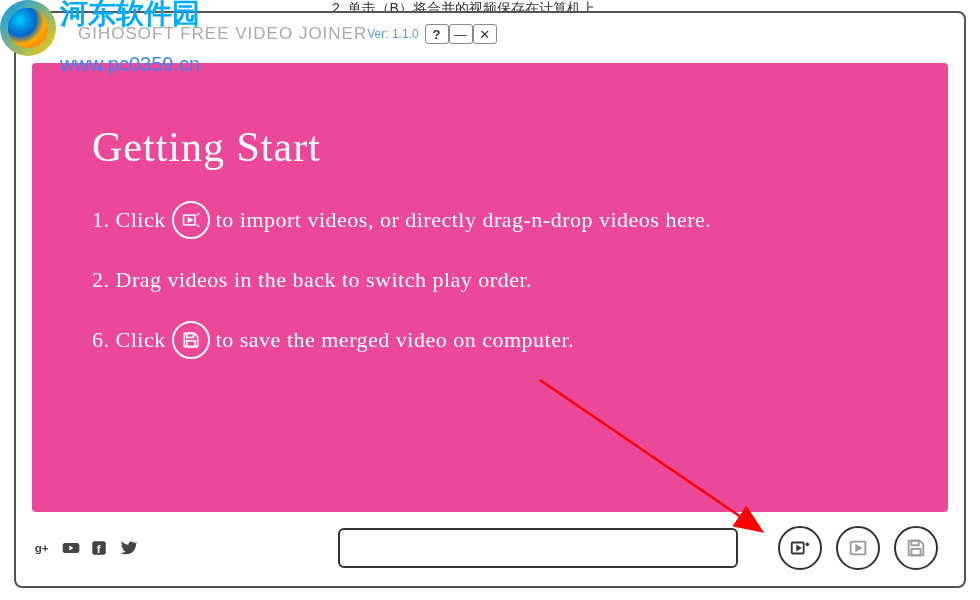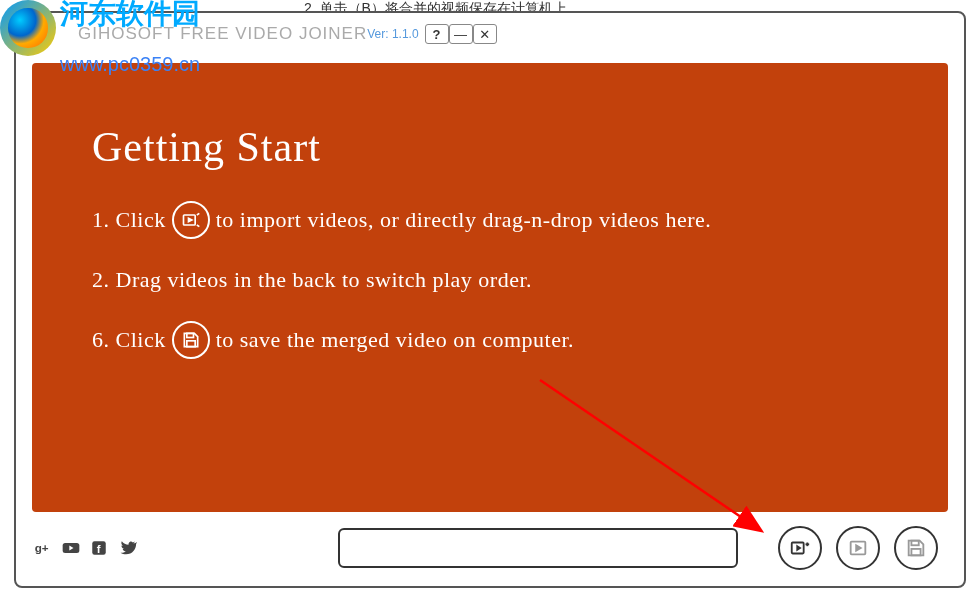--- a/index.html
+++ b/index.html
@@ -53,21 +53,21 @@
     .watermark-url {
       font-size: 20px;
       color: #3b82f6;
       font-family: Arial, sans-serif;
       line-height: 1.2;
       margin-top: 24px;
     }
     .top-hint {
       position: absolute;
       top: 0;
-      left: 304px;
+      left: 332px;
       font-size: 14px;
       color: #333;
       font-family: 'Microsoft YaHei', sans-serif;
     }
     .app-window {
       position: absolute;
       top: 11px;
       left: 14px;
       width: 952px;
       height: 577px;
@@ -109,21 +109,21 @@
       cursor: pointer;
       font-size: 13px;
       font-family: Arial, sans-serif;
       color: #333;
     }
     .win-btn.help { font-weight: bold; }
     .main-area {
       margin: 8px 16px 0 16px;
       width: 916px;
       height: 449px;
-      background: #c2410c;
+      background: #ec4899;
       border-radius: 4px;
       padding: 60px 50px 40px 60px;
       color: #fff;
       position: relative;
     }
     .getting-start {
       font-size: 42px;
       font-family: 'Comic Sans MS', cursive;
       margin-bottom: 30px;
       letter-spacing: 1px;

